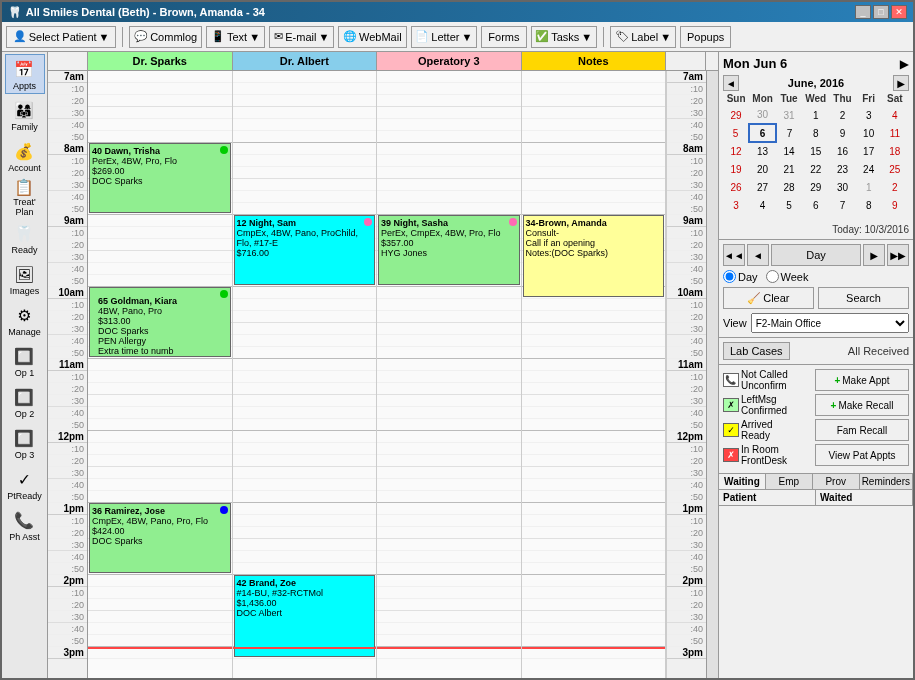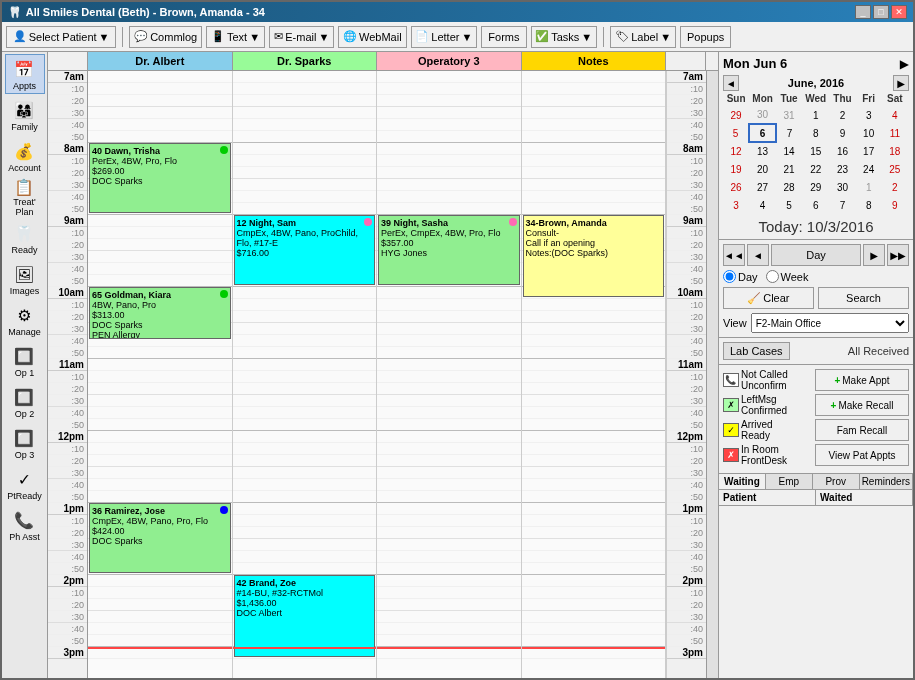--- a/index.html
+++ b/index.html
@@ -60,21 +60,21 @@
     .cal-nav-btn { width: 16px; height: 16px; background: #e0e0e0; border: 1px solid #999; cursor: pointer; font-size: 10px; display: flex; align-items: center; justify-content: center; }
     
     .cal-grid { width: 100%; border-collapse: collapse; font-size: 10px; }
     .cal-grid th { text-align: center; padding: 2px; color: #333; font-weight: bold; width: 24px; }
     .cal-grid td { text-align: center; padding: 1px 2px; cursor: pointer; width: 24px; height: 18px; }
     .cal-grid td.selected { border: 2px solid #316ac5; }
     .cal-grid td.other-month { color: #999; }
     .cal-grid td.sunday { color: #cc0000; }
     .cal-grid td.saturday { color: #cc0000; }
 
-    .today-label { font-size: 15px; color: #333; text-align: center; margin-top: 4px; }
+    .today-label { font-size: 10px; color: #333; text-align: right; margin-top: 10px; }
     
     .view-controls { padding: 4px; border-bottom: 1px solid #999; }
     .view-radio-row { display: flex; align-items: center; gap: 8px; margin-bottom: 4px; }
     .view-radio { display: flex; align-items: center; gap: 2px; font-size: 11px; }
     .nav-buttons { display: flex; gap: 2px; margin-bottom: 4px; }
     .nav-btn { width: 22px; height: 22px; background: #e0e0e0; border: 1px solid #999; cursor: pointer; font-size: 10px; display: flex; align-items: center; justify-content: center; }
     .today-btn { flex: 1; background: #e0e0e0; border: 1px solid #999; cursor: pointer; font-size: 11px; height: 22px; }
     
     .clear-search-row { display: flex; gap: 4px; margin-bottom: 2px; }
     .clear-btn { flex: 1; background: #f0f0f0; border: 1px solid #999; cursor: pointer; font-size: 11px; height: 22px; display: flex; align-items: center; justify-content: center; gap: 2px; }
@@ -230,22 +230,22 @@
       <div class="sidebar-icon">
         <div class="icon-img">📞</div>
         <span>Ph Asst</span>
       </div>
     </div>
 
     <div class="schedule-area">
 
       <div class="schedule-header">
         <div class="time-col-header"></div>
+        <div class="provider-header sparks">Dr. Sparks</div>
         <div class="provider-header albert">Dr. Albert</div>
-        <div class="provider-header sparks">Dr. Sparks</div>
         <div class="provider-header op3">Operatory 3</div>
         <div class="provider-header notes">Notes</div>
         <div class="time-col-header"></div>
         <div class="col-right-spacer"></div>
       </div>
 
       <div class="schedule-body" id="schedule-body">
 
         <div class="time-col" id="time-col-left">
             <div class="time-slot hour" style="height: 12px; font-size: 10px; font-weight: bold;">7am</div>
@@ -349,21 +349,21 @@
             <div style="position: absolute; left: 0px; right: 0px; top: 552px; height: 12px; border-bottom: 1px solid rgb(240, 240, 240);"></div>
             <div style="position: absolute; left: 0px; right: 0px; top: 564px; height: 12px; border-bottom: 1px solid rgb(187, 187, 187);"></div>
             <div style="position: absolute; left: 0px; right: 0px; top: 576px; height: 12px; border-bottom: 1px solid rgb(240, 240, 240);"></div>
             <div class="appt-block" style="top: 72px; height: 70px; background: rgb(144, 238, 144); border: 1px solid rgb(102, 102, 102); position: absolute; left: 1px; right: 1px; padding: 2px; font-size: 9px; overflow: hidden; cursor: pointer; z-index: 5;">
               <div style="font-weight:bold;font-size:9px;">40 Dawn, Trisha</div>
               <div>PerEx, 4BW, Pro, Flo</div>
               <div>$269.00</div>
               <div>DOC Sparks</div>
               <div style="position:absolute;top:2px;right:2px;width:8px;height:8px;background:#00cc00;border-radius:50%;"></div>
             </div>
-            <div class="appt-block" style="top: 216px; height: 52px; background: rgb(144, 238, 144); border: 1px solid rgb(102, 102, 102); position: absolute; left: 1px; right: 1px; padding: 2px; font-size: 9px; overflow: hidden; cursor: pointer; z-index: 5;">
+            <div class="appt-block" style="top: 216px; height: 70px; background: rgb(144, 238, 144); border: 1px solid rgb(102, 102, 102); position: absolute; left: 1px; right: 1px; padding: 8px; font-size: 9px; overflow: hidden; cursor: pointer; z-index: 5;">
               <div style="font-weight:bold;font-size:9px;">65 Goldman, Kiara</div>
               <div>4BW, Pano, Pro</div>
               <div>$313.00</div>
               <div>DOC Sparks</div>
               <div>PEN Allergy<br>Extra time to numb</div>
               <div style="position:absolute;top:2px;right:2px;width:8px;height:8px;background:#00cc00;border-radius:50%;"></div>
             </div>
             <div class="appt-block" style="top: 432px; height: 70px; background: rgb(144, 238, 144); border: 1px solid rgb(102, 102, 102); position: absolute; left: 1px; right: 1px; padding: 2px; font-size: 9px; overflow: hidden; cursor: pointer; z-index: 5;">
               <div style="font-weight:bold;font-size:9px;">36 Ramirez, Jose</div>
               <div>CmpEx, 4BW, Pano, Pro, Flo</div>

